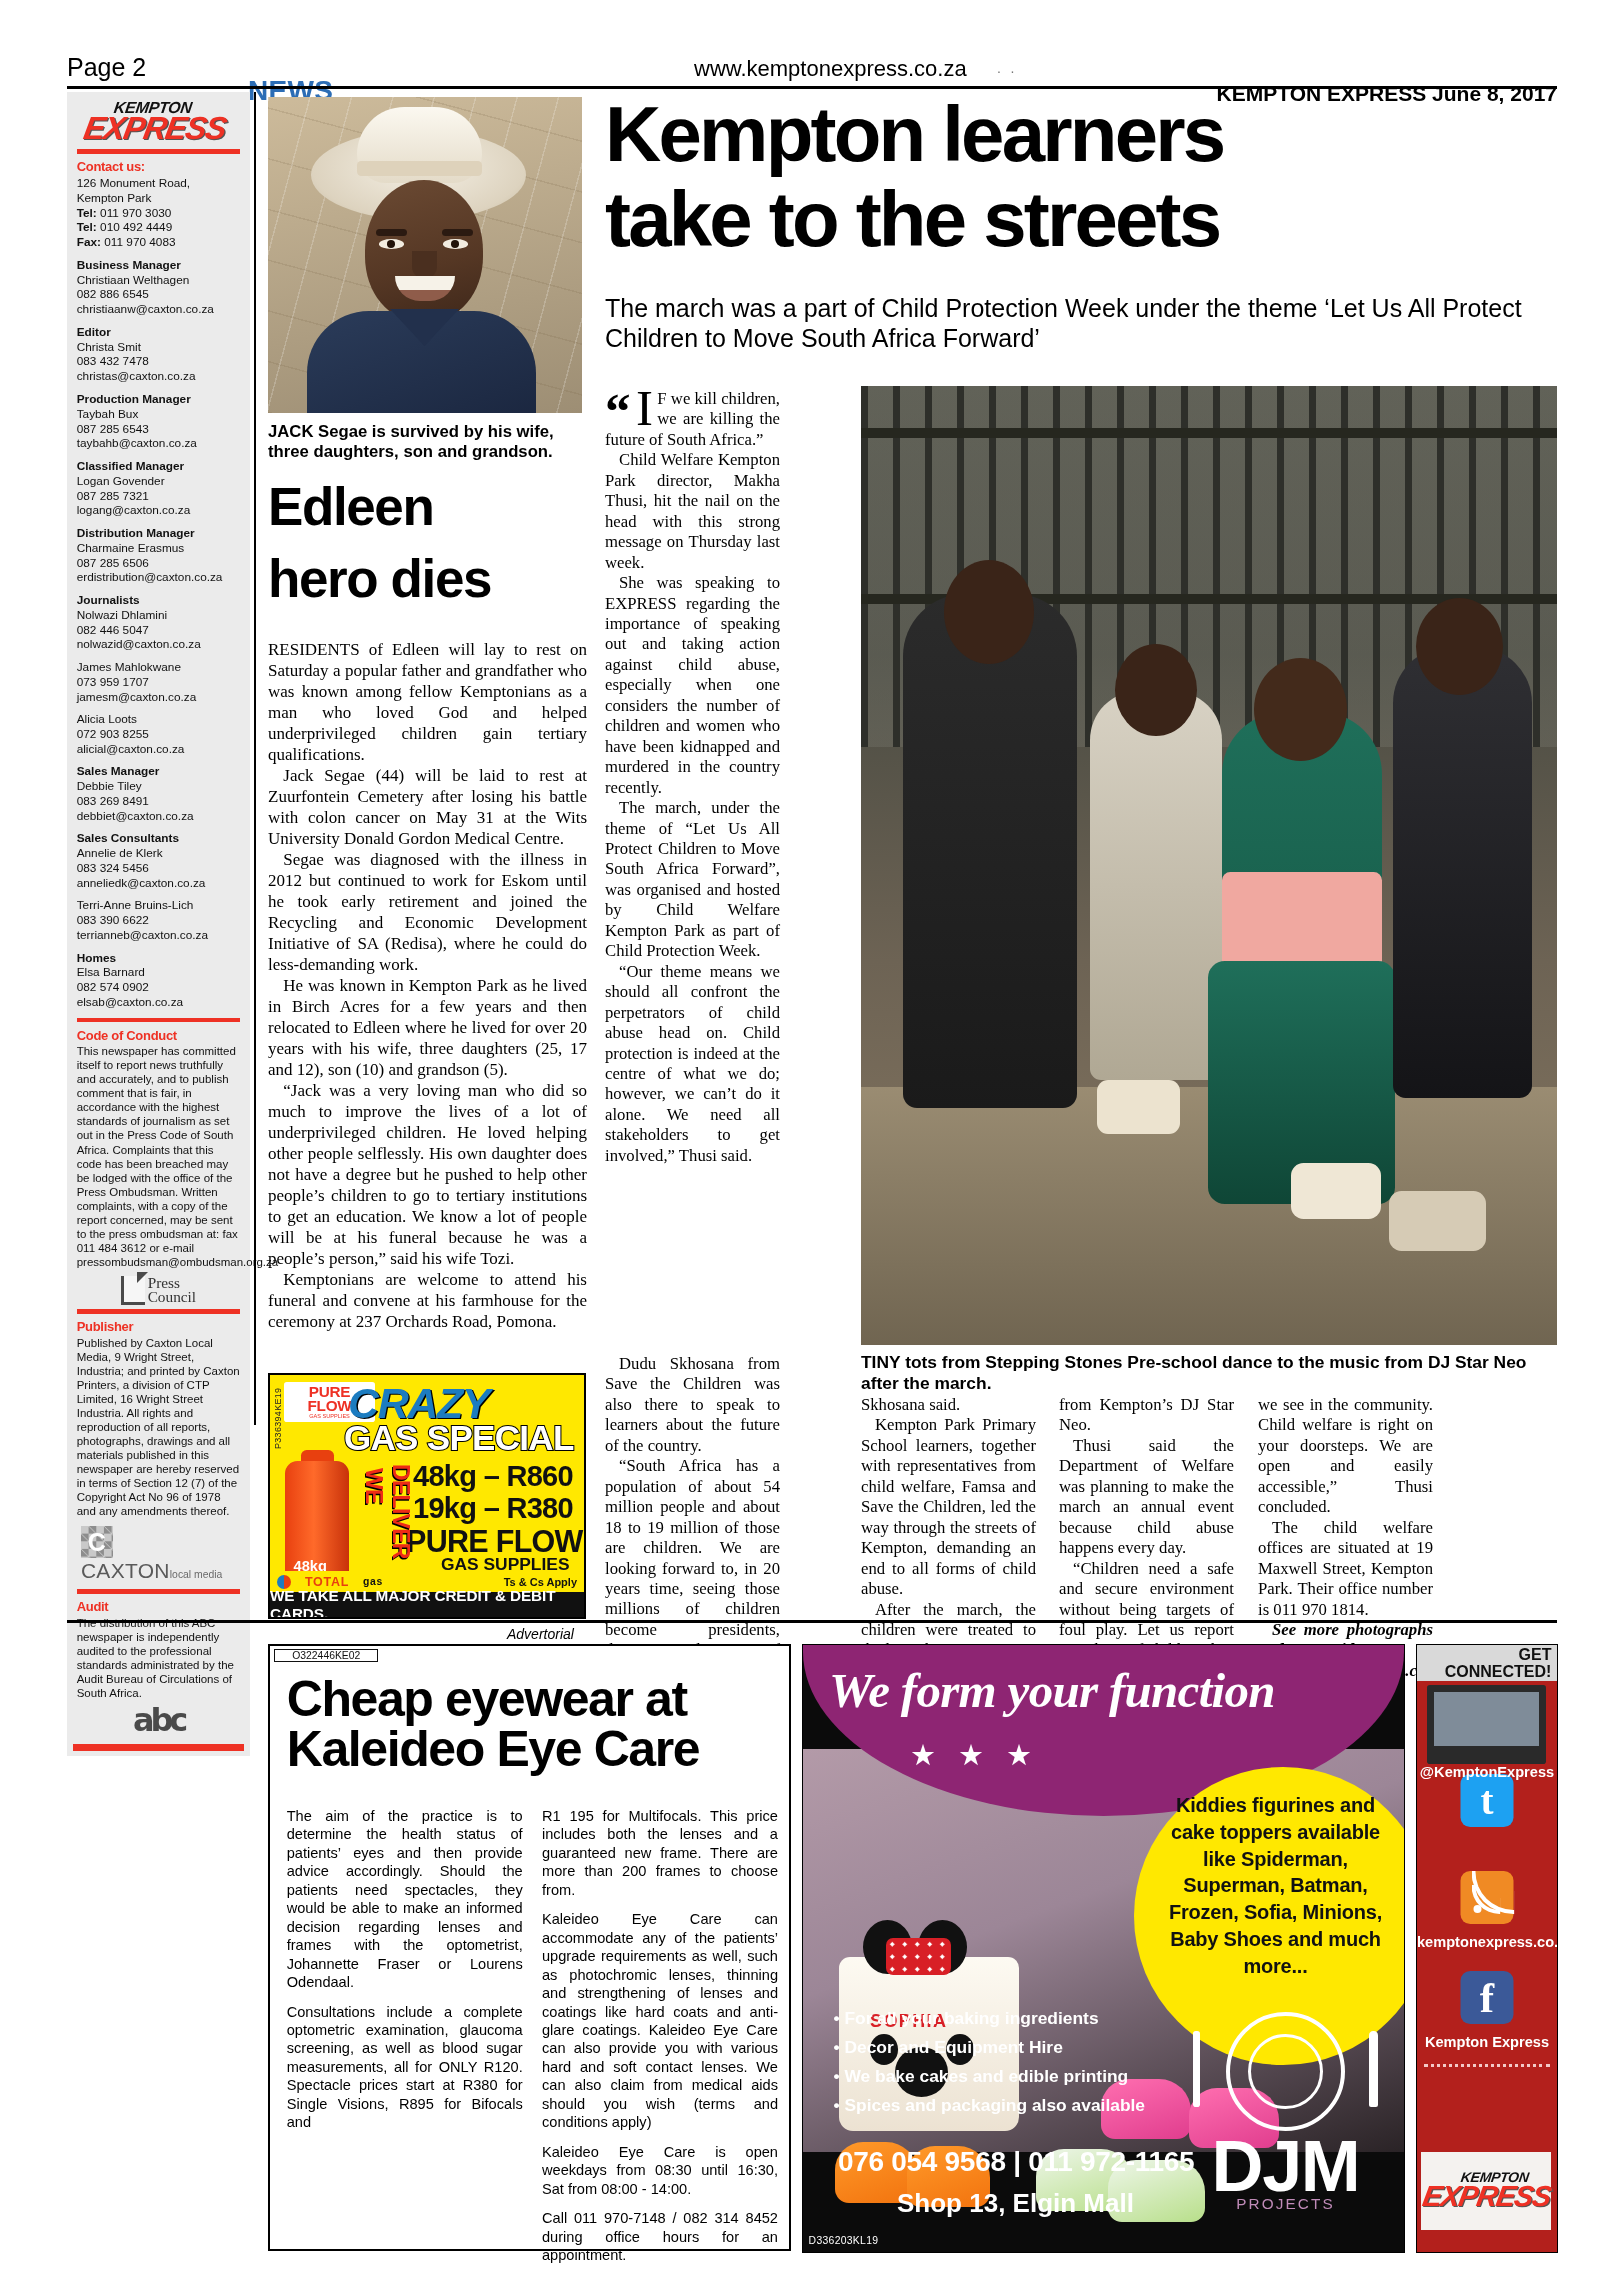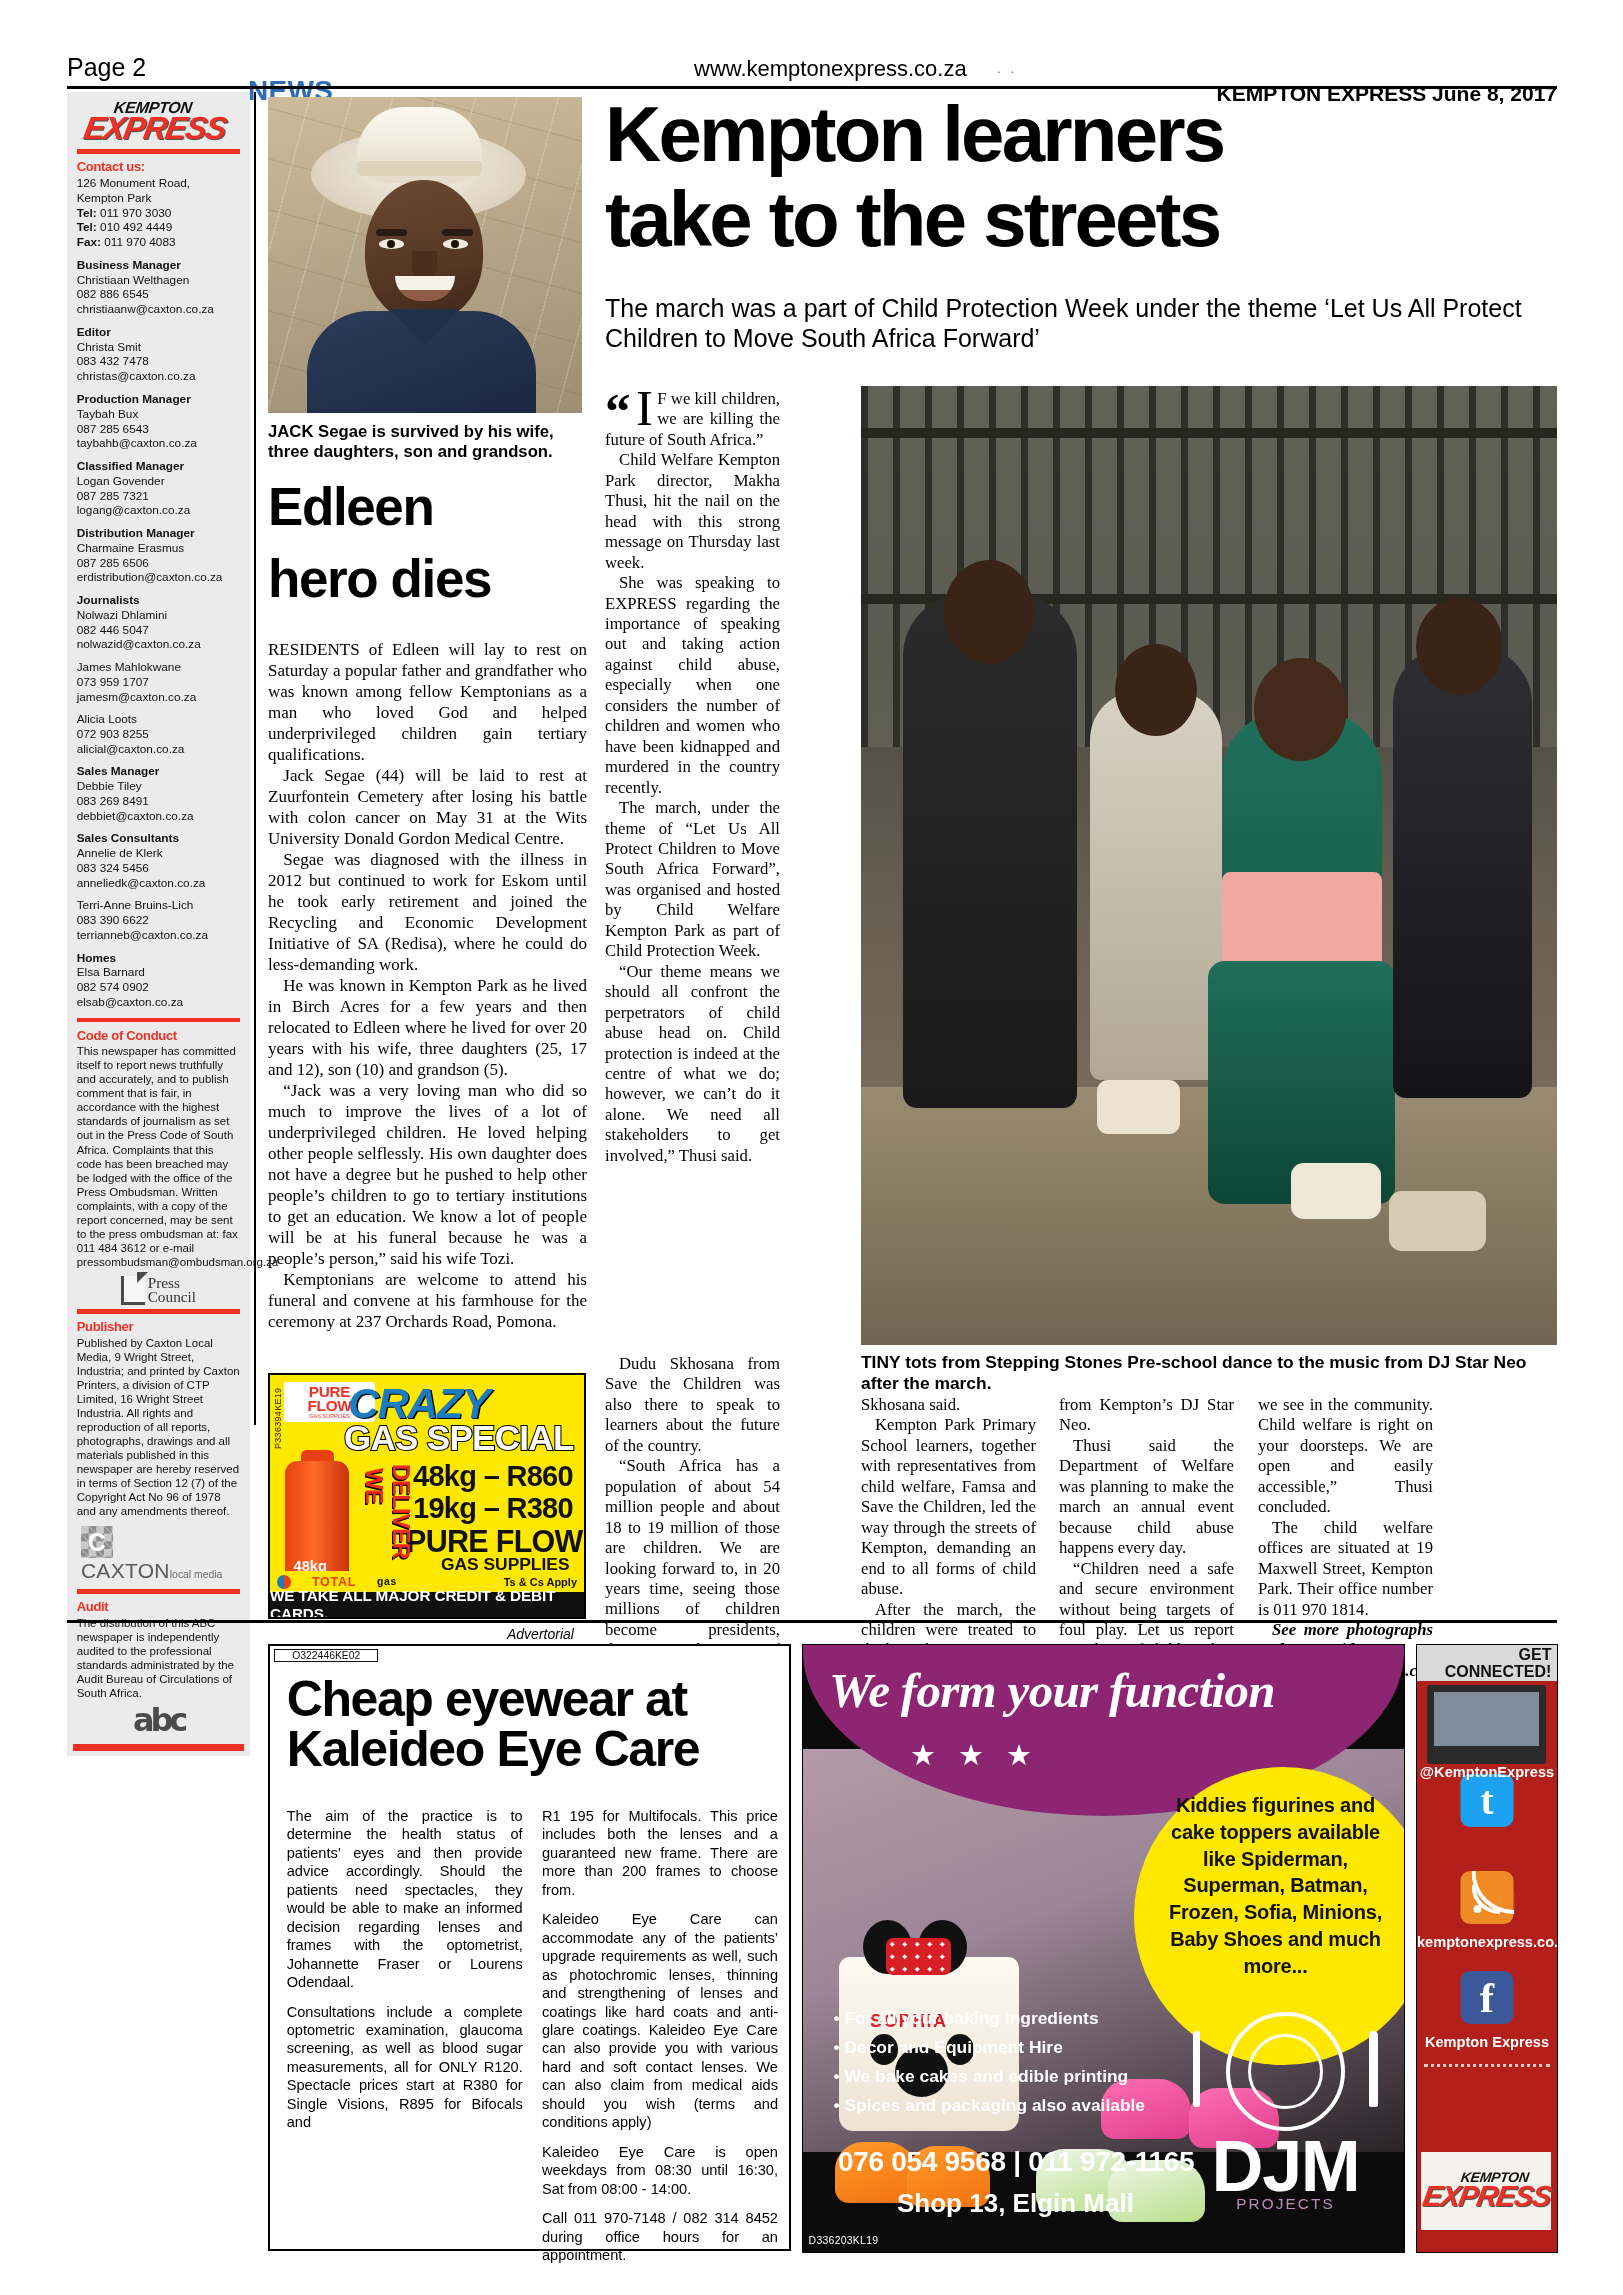--- a/index.html
+++ b/index.html
@@ -139,21 +139,21 @@
   .cyl-label{position:absolute;left:18px;top:129px;font-size:8.3px;color:#fff;font-weight:bold;letter-spacing:0.7px;transform:rotate(-90deg);}
   .cyl-48{position:absolute;left:23.6px;top:183px;font-size:14.6px;color:#fff;font-weight:bold;}
   .wedeliver{position:absolute;left:89px;top:89px;width:58px;height:132px;}
   .wd-word{position:absolute;font-size:23px;font-weight:bold;color:#ee2b16;letter-spacing:-0.7px;
      writing-mode:vertical-rl;text-shadow:1.4px 1.4px 0 #000;}
   .wd-we{left:1.4px;top:4.2px;}
   .wd-del{left:28px;top:0px;}
   .affil{position:absolute;left:67px;top:222px;font-size:11px;font-weight:bold;color:#111;}
   .totalbar{position:absolute;left:0;bottom:25px;width:100%;height:21px;background:#ffe800;
      display:flex;align-items:center;justify-content:space-between;padding:0 7px;box-sizing:border-box;}
-  .total-left{display:flex;align-items:center;gap:21px;font-size:12.5px;font-weight:bold;color:#e8400f;letter-spacing:0.7px;}
+  .total-left{display:flex;align-items:center;gap:14px;font-size:12.5px;font-weight:bold;color:#e8400f;letter-spacing:0.7px;}
   .total-dot{width:14px;height:14px;border-radius:50%;background:conic-gradient(#e8400f 0 50%,#1c7cc0 50% 100%);}
   .tscs{font-size:11px;font-weight:bold;color:#111;}
   .blackbar{position:absolute;left:0;bottom:0;width:100%;height:25px;background:#111;color:#fff;
      display:flex;align-items:center;justify-content:center;font-size:15.3px;font-weight:bold;letter-spacing:-0.1px;}
 
   
   .advertorial-lbl{position:absolute;left:507px;top:1626px;font-size:14px;font-style:italic;color:#000;}
   .eyead{position:absolute;left:268px;top:1644px;width:523px;height:607px;border:2.1px solid #000;background:#fff;box-sizing:border-box;}
   .eye-code{position:absolute;left:4.2px;top:2.8px;font-size:10.4px;color:#111;border:0.7px solid #111;padding:0 17px;}
   .eye-head{position:absolute;left:16.7px;top:28px;width:493px;font-size:50px;font-weight:bold;line-height:1.0;letter-spacing:-1.4px;}

